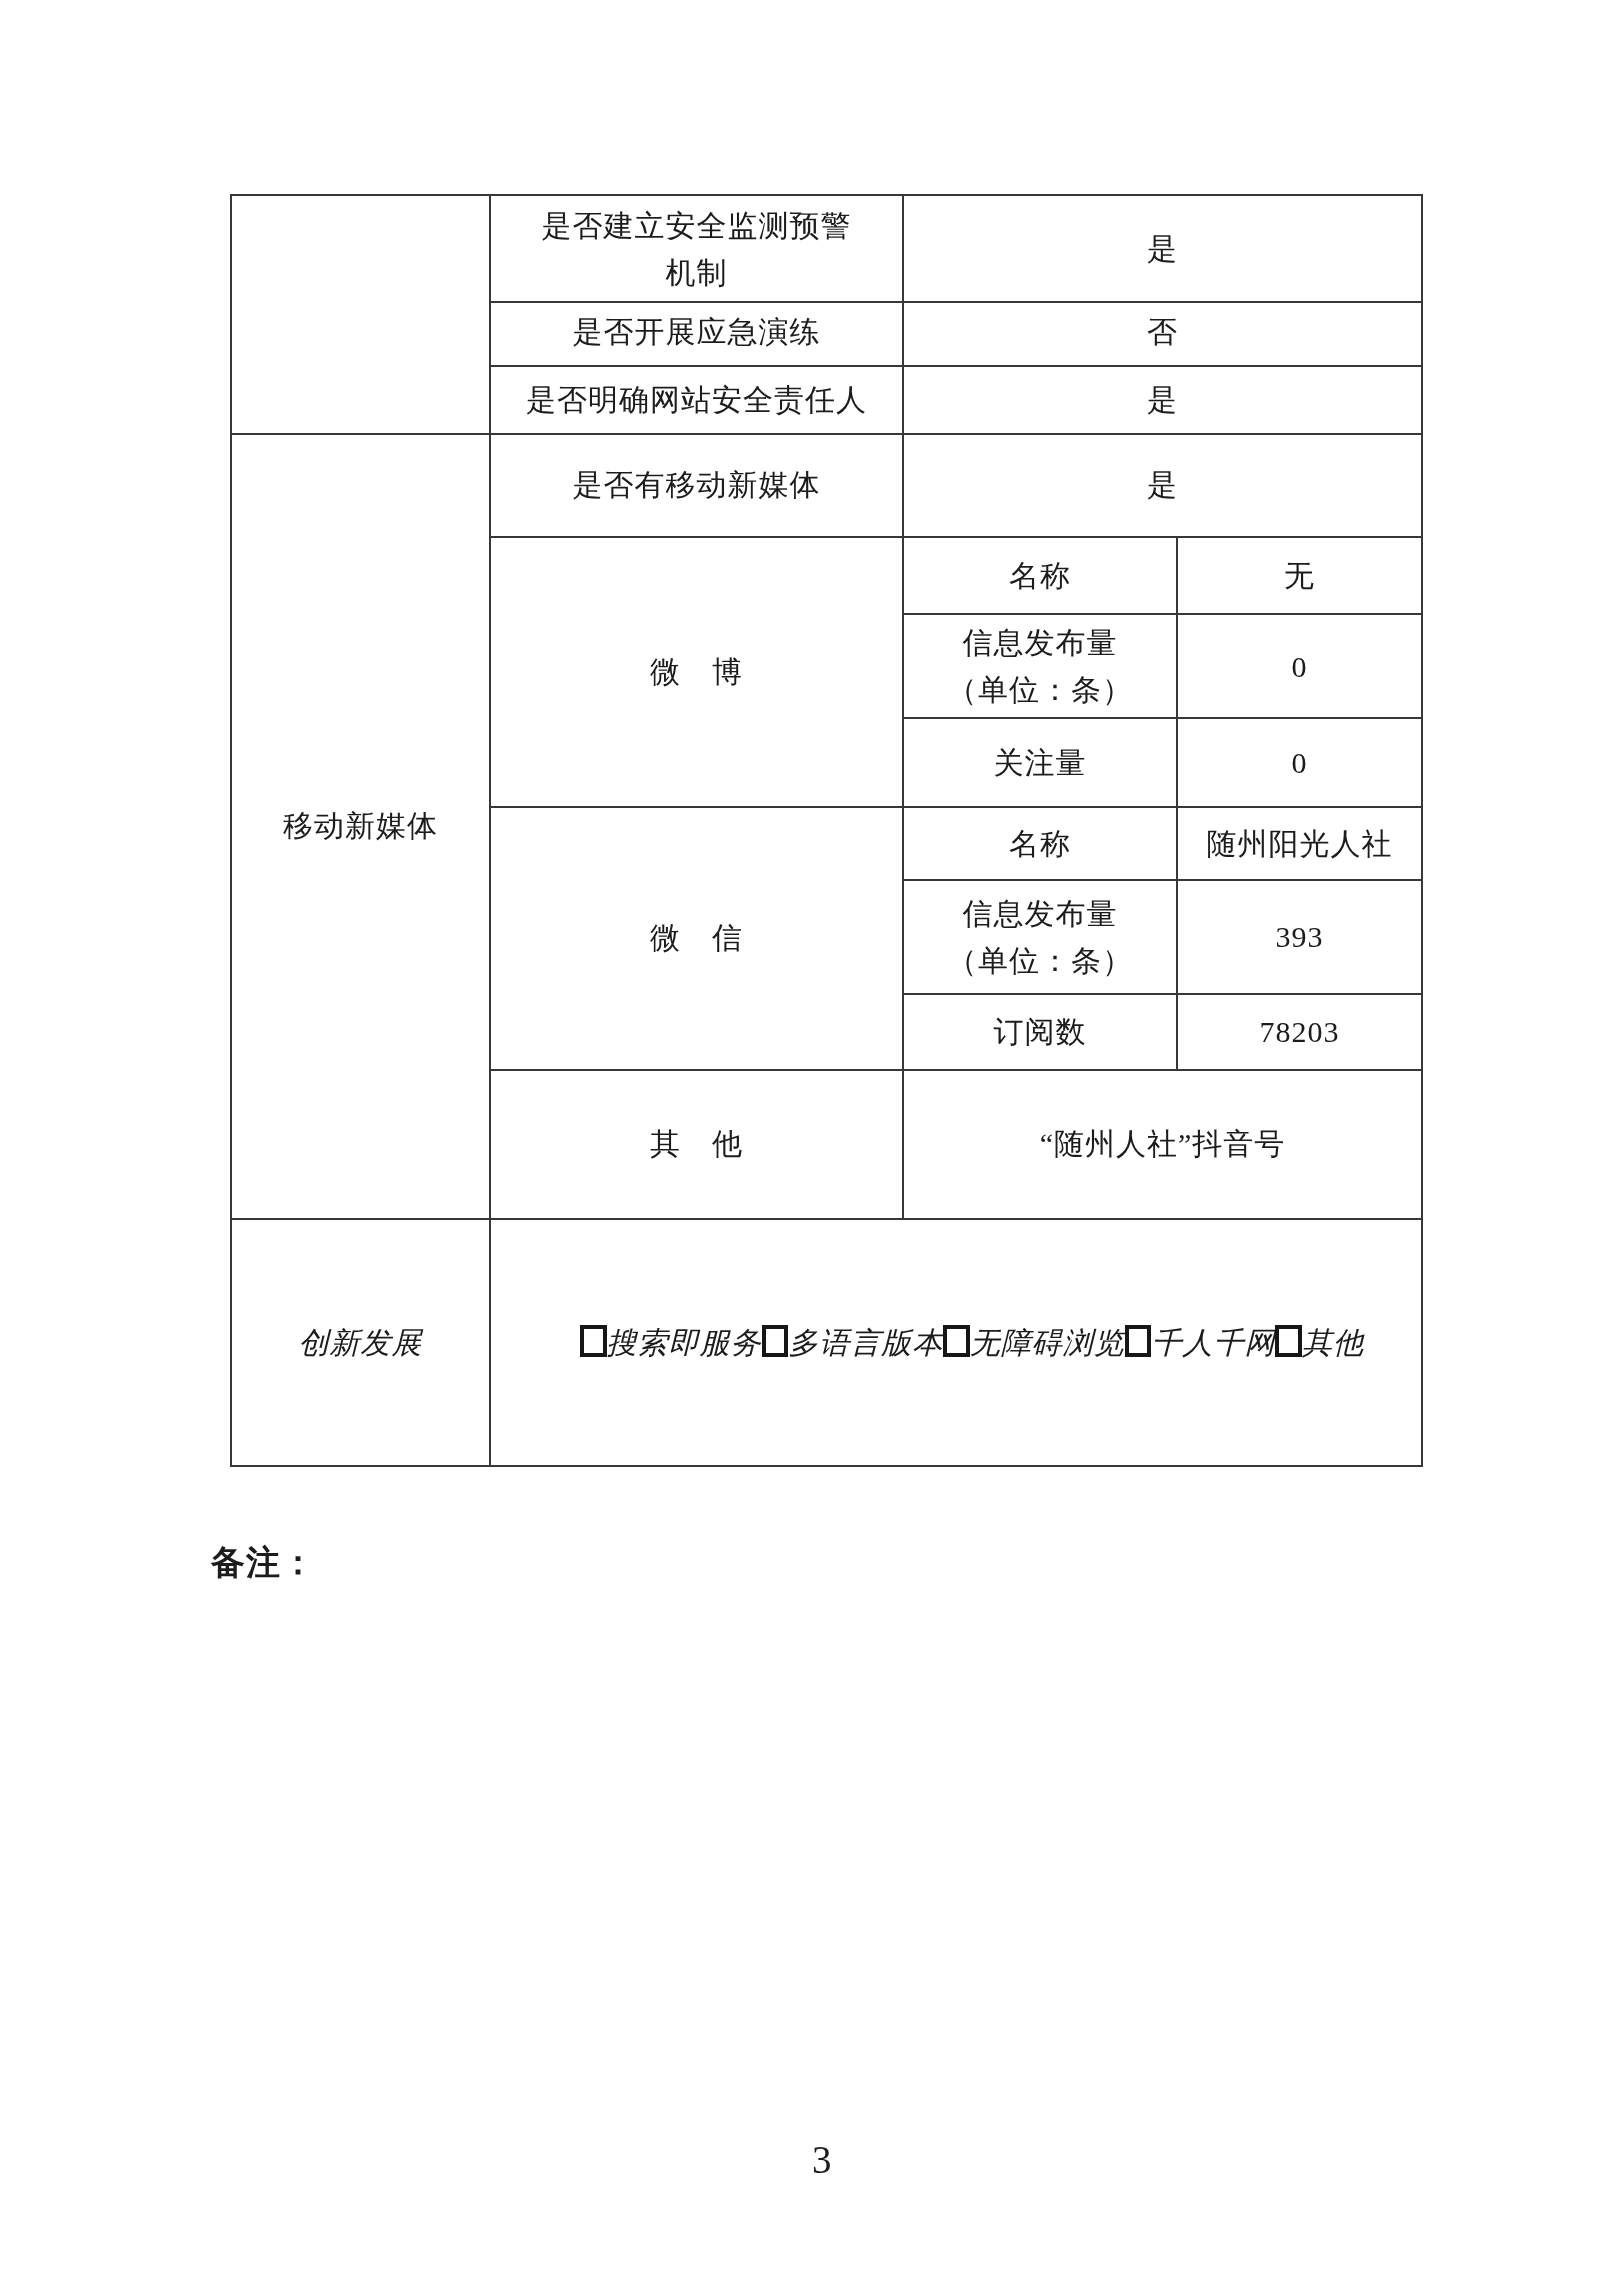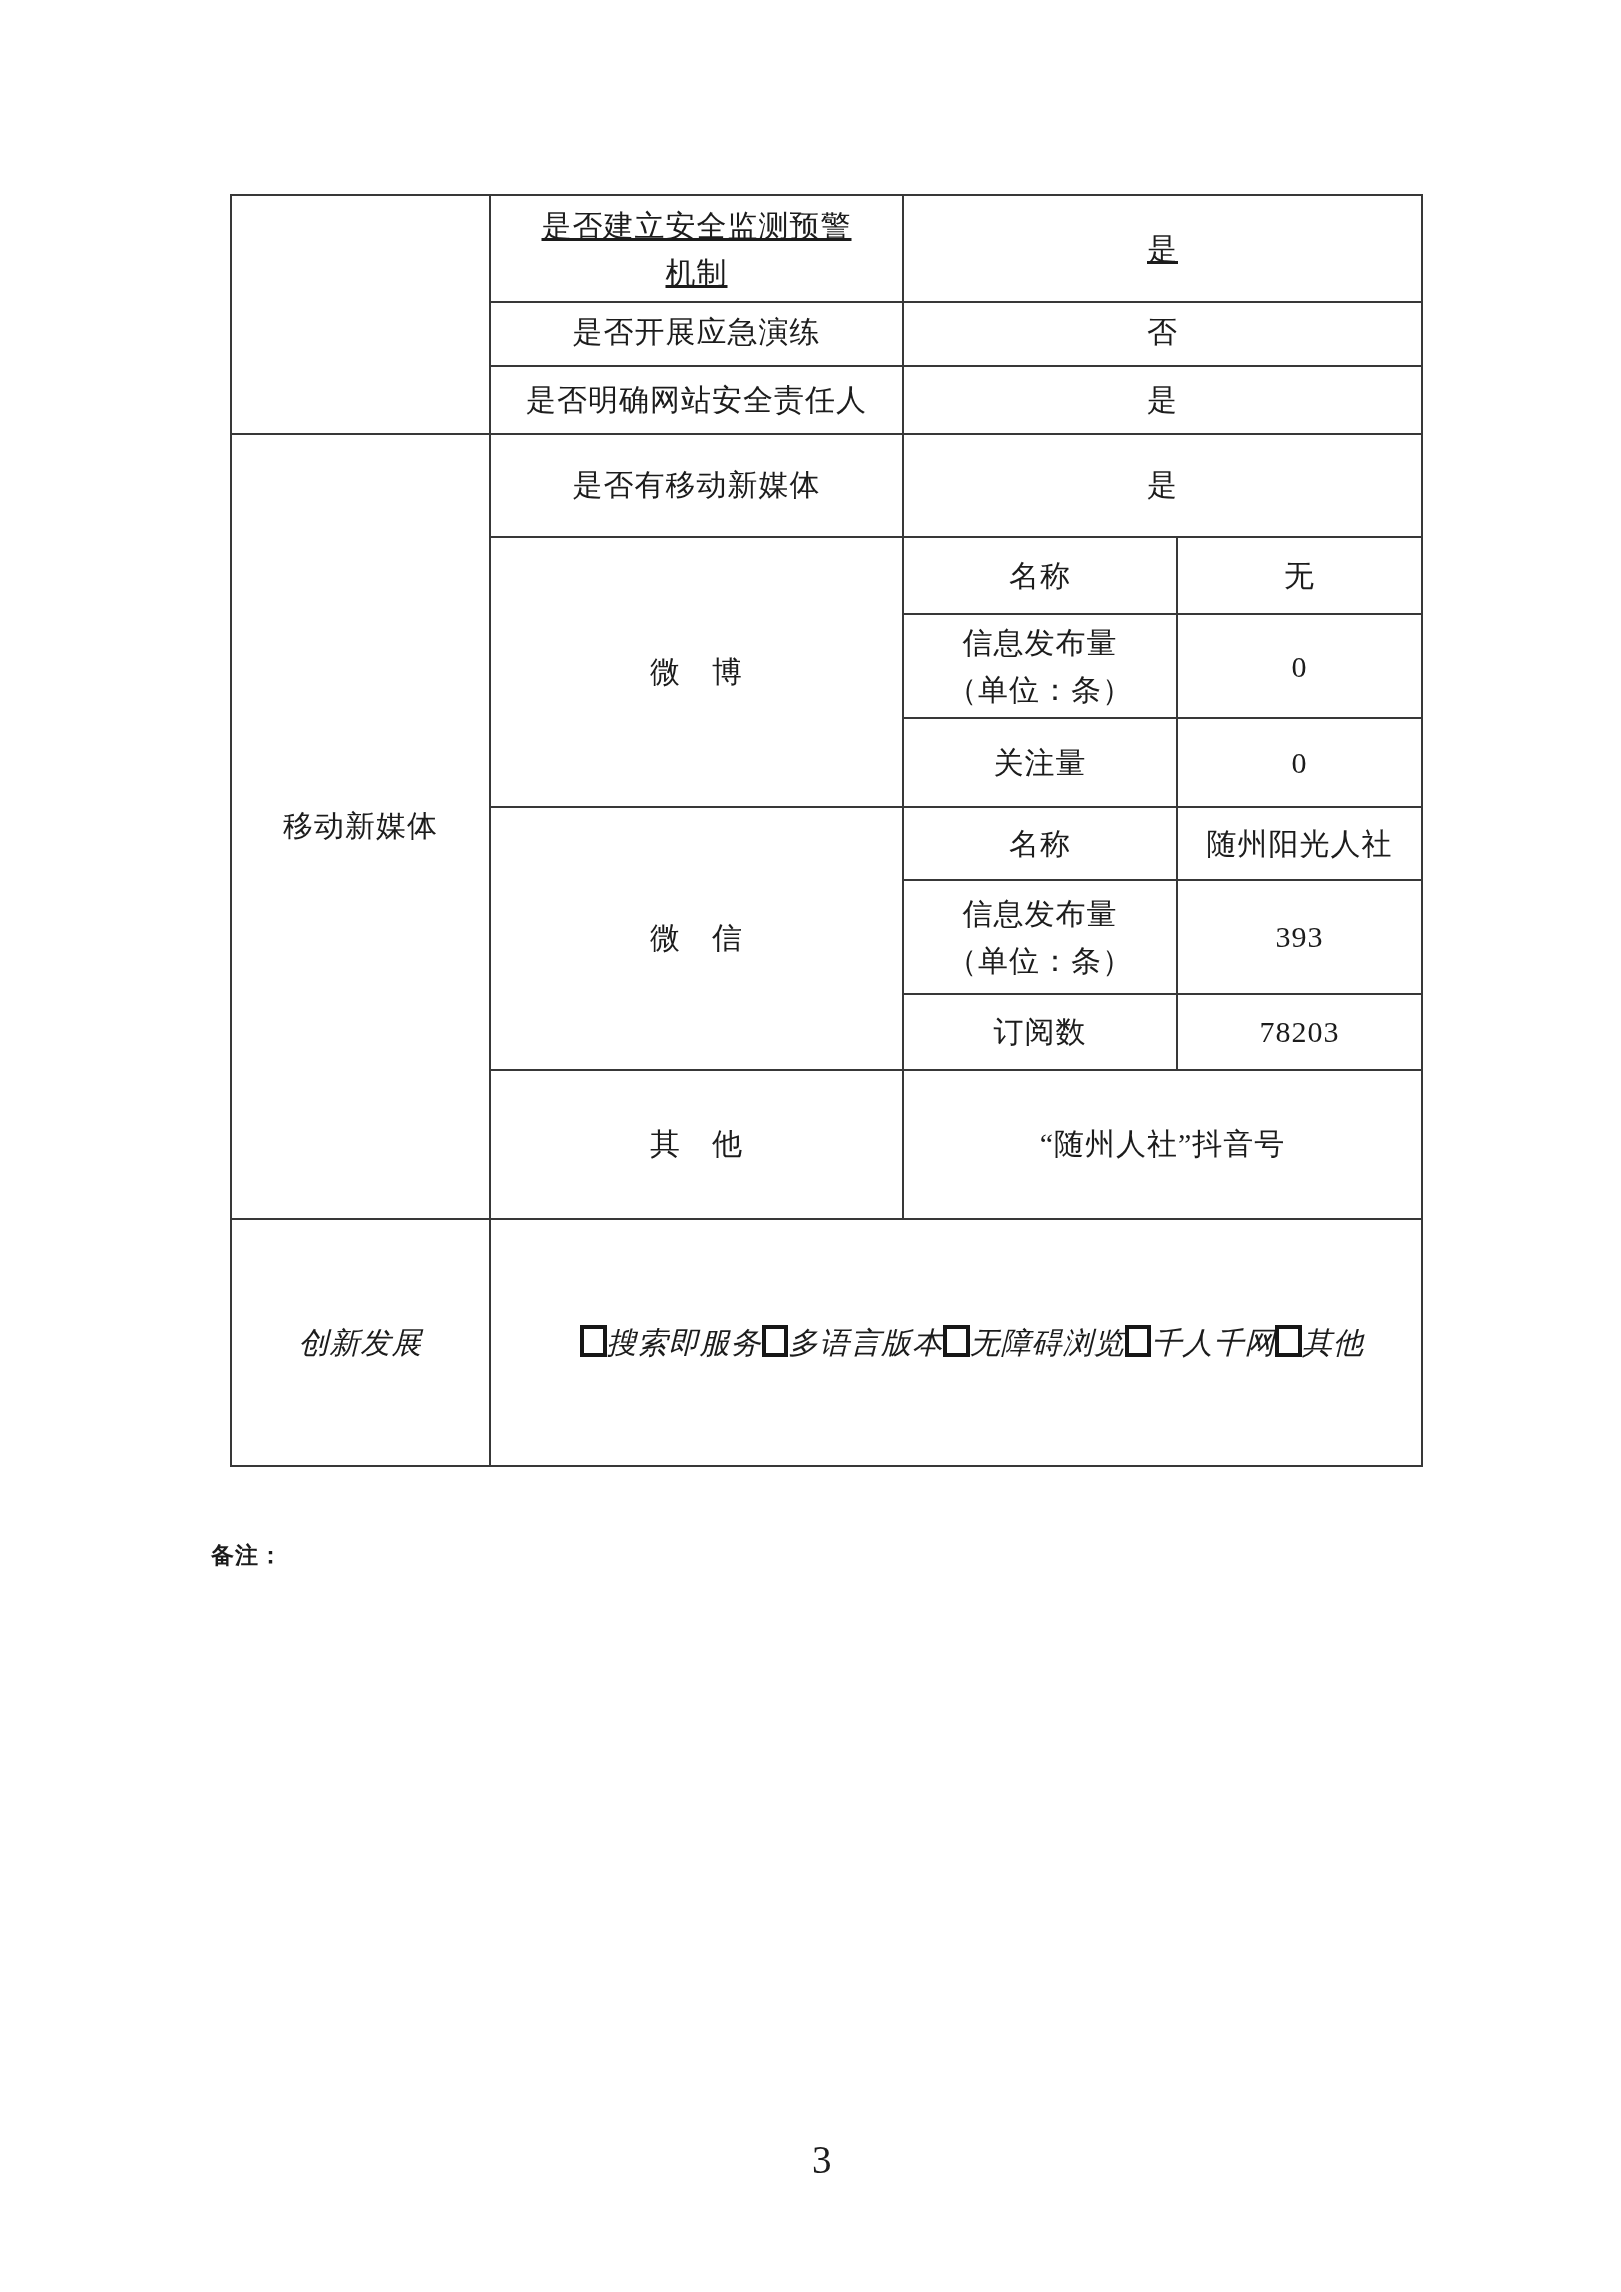--- a/index.html
+++ b/index.html
@@ -18,39 +18,39 @@
   }
   table.report{border:2.9px solid #2e2e2e;}
   table.report td{
     border:2px solid #383838;
     padding:0;
     text-align:center;vertical-align:middle;
     font-size:30px;letter-spacing:1px;
     line-height:1.45;
   }
   col.c1{width:259px;}col.c2{width:413px;}col.c3{width:274px;}col.c4{width:245px;}
-  tr.r1{height:102px;text-decoration:underline;}tr.r2{height:61px;font-family:Liberation Mono, monospace;}tr.r3{height:64px;}
+  tr.r1{height:102px;}tr.r2{height:61px;font-family:Liberation Mono, monospace;}tr.r3{height:64px;}
   tr.r4{height:98px;}tr.r5{height:74px;}tr.r6{height:99px;}
   tr.r7{height:84px;}tr.r8{height:70px;}tr.r9{height:108px;}
   tr.r10{height:72px;}tr.r11{height:142px;}tr.r12{height:235px;font-style:italic;}
   tr.r4 td{border-top-width:2.9px;}
   tr.r12 td{border-top-width:2.9px;}
   .two-line span{display:block;line-height:47px;}
   .num{letter-spacing:2px;}
   .cb-line{white-space:nowrap;margin-left:32px;}
   .cb{
     display:inline-block;
     width:18.6px;height:23.5px;
     border:4.9px solid #161616;
     vertical-align:-3.9px;
     background:#fff;
   }
   .notes{
     position:absolute;left:211px;top:1540px;
-    font-size:23px;font-weight:bold;letter-spacing:1px;
+    font-size:34px;font-weight:bold;letter-spacing:1px;
   }
   .pageno{
     position:absolute;left:812px;top:2137px;
     font-size:39px;
   }
 </style>
 </head>
 <body>
 
 <div class="page">

